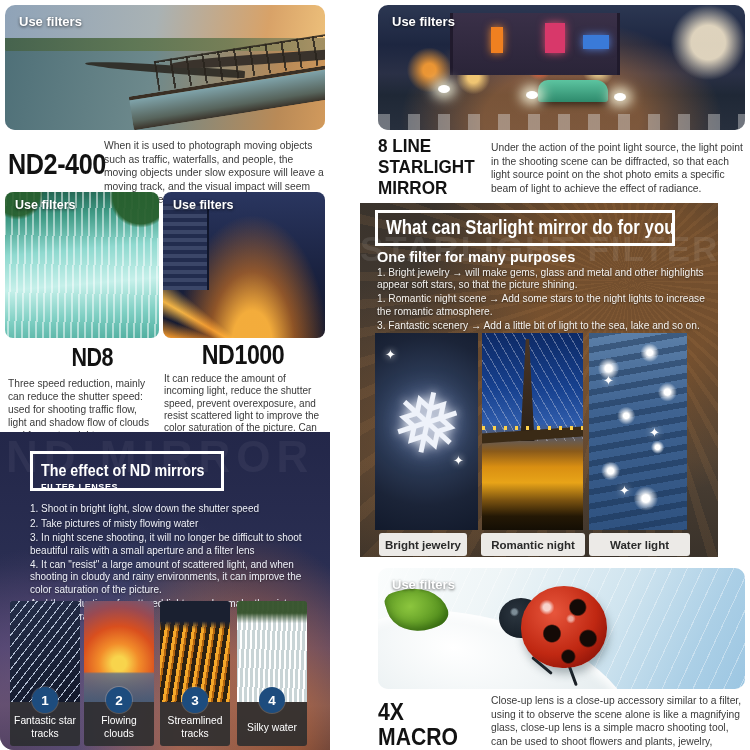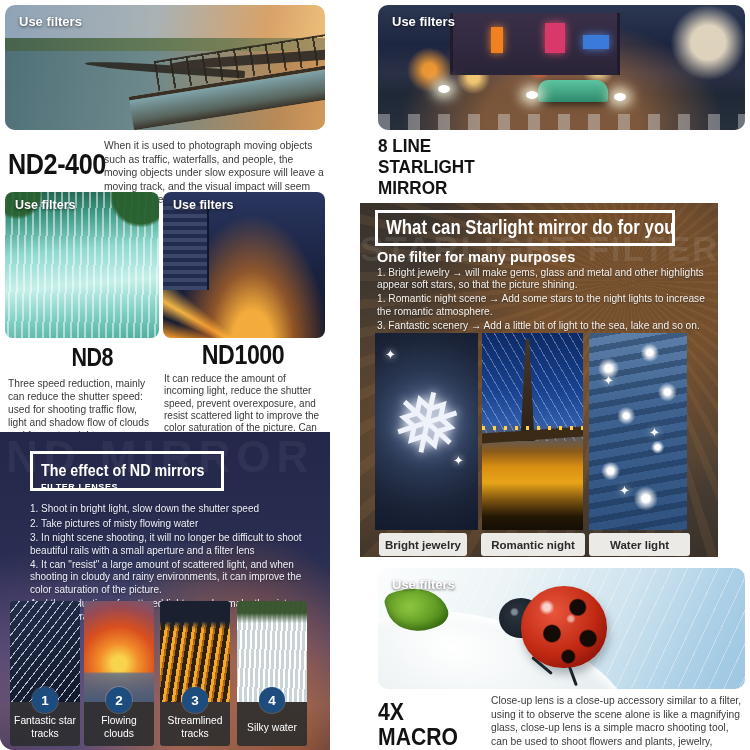--- a/index.html
+++ b/index.html
@@ -292,20 +292,21 @@
     <div class="car"></div>
     <div class="hl" style="left:148px; top:86px;"></div>
     <div class="hl" style="left:236px; top:88px;"></div>
     <div class="hl" style="left:60px; top:80px;"></div>
     <div class="crosswalk"></div>
   </div>
 
   <h2 class="abs t-star">
     <span style="display:inline-block; transform:scaleX(.9); transform-origin:left top;">8 LINE STARLIGHT MIRROR</span>
   </h2>
+  <p class="abs desc d-star">Under the action of the point light source, the light point in the shooting scene can be diffracted, so that each light source point on the shot photo emits a specific beam of light to achieve the effect of radiance.</p>
 
   <div class="abs panel-star">
     <div class="wm-star">STARLIGHT FILTER</div>
     <div class="box-star">
       <span class="t">What can Starlight mirror do for you</span>
     </div>
     <div class="sub-star">One filter for many purposes</div>
     <div class="list-star">
       <div>1. Bright jewelry → will make gems, glass and metal and other highlights appear soft stars, so that the picture shining.</div>
       <div>1. Romantic night scene → Add some stars to the night lights to increase the romantic atmosphere.</div>

